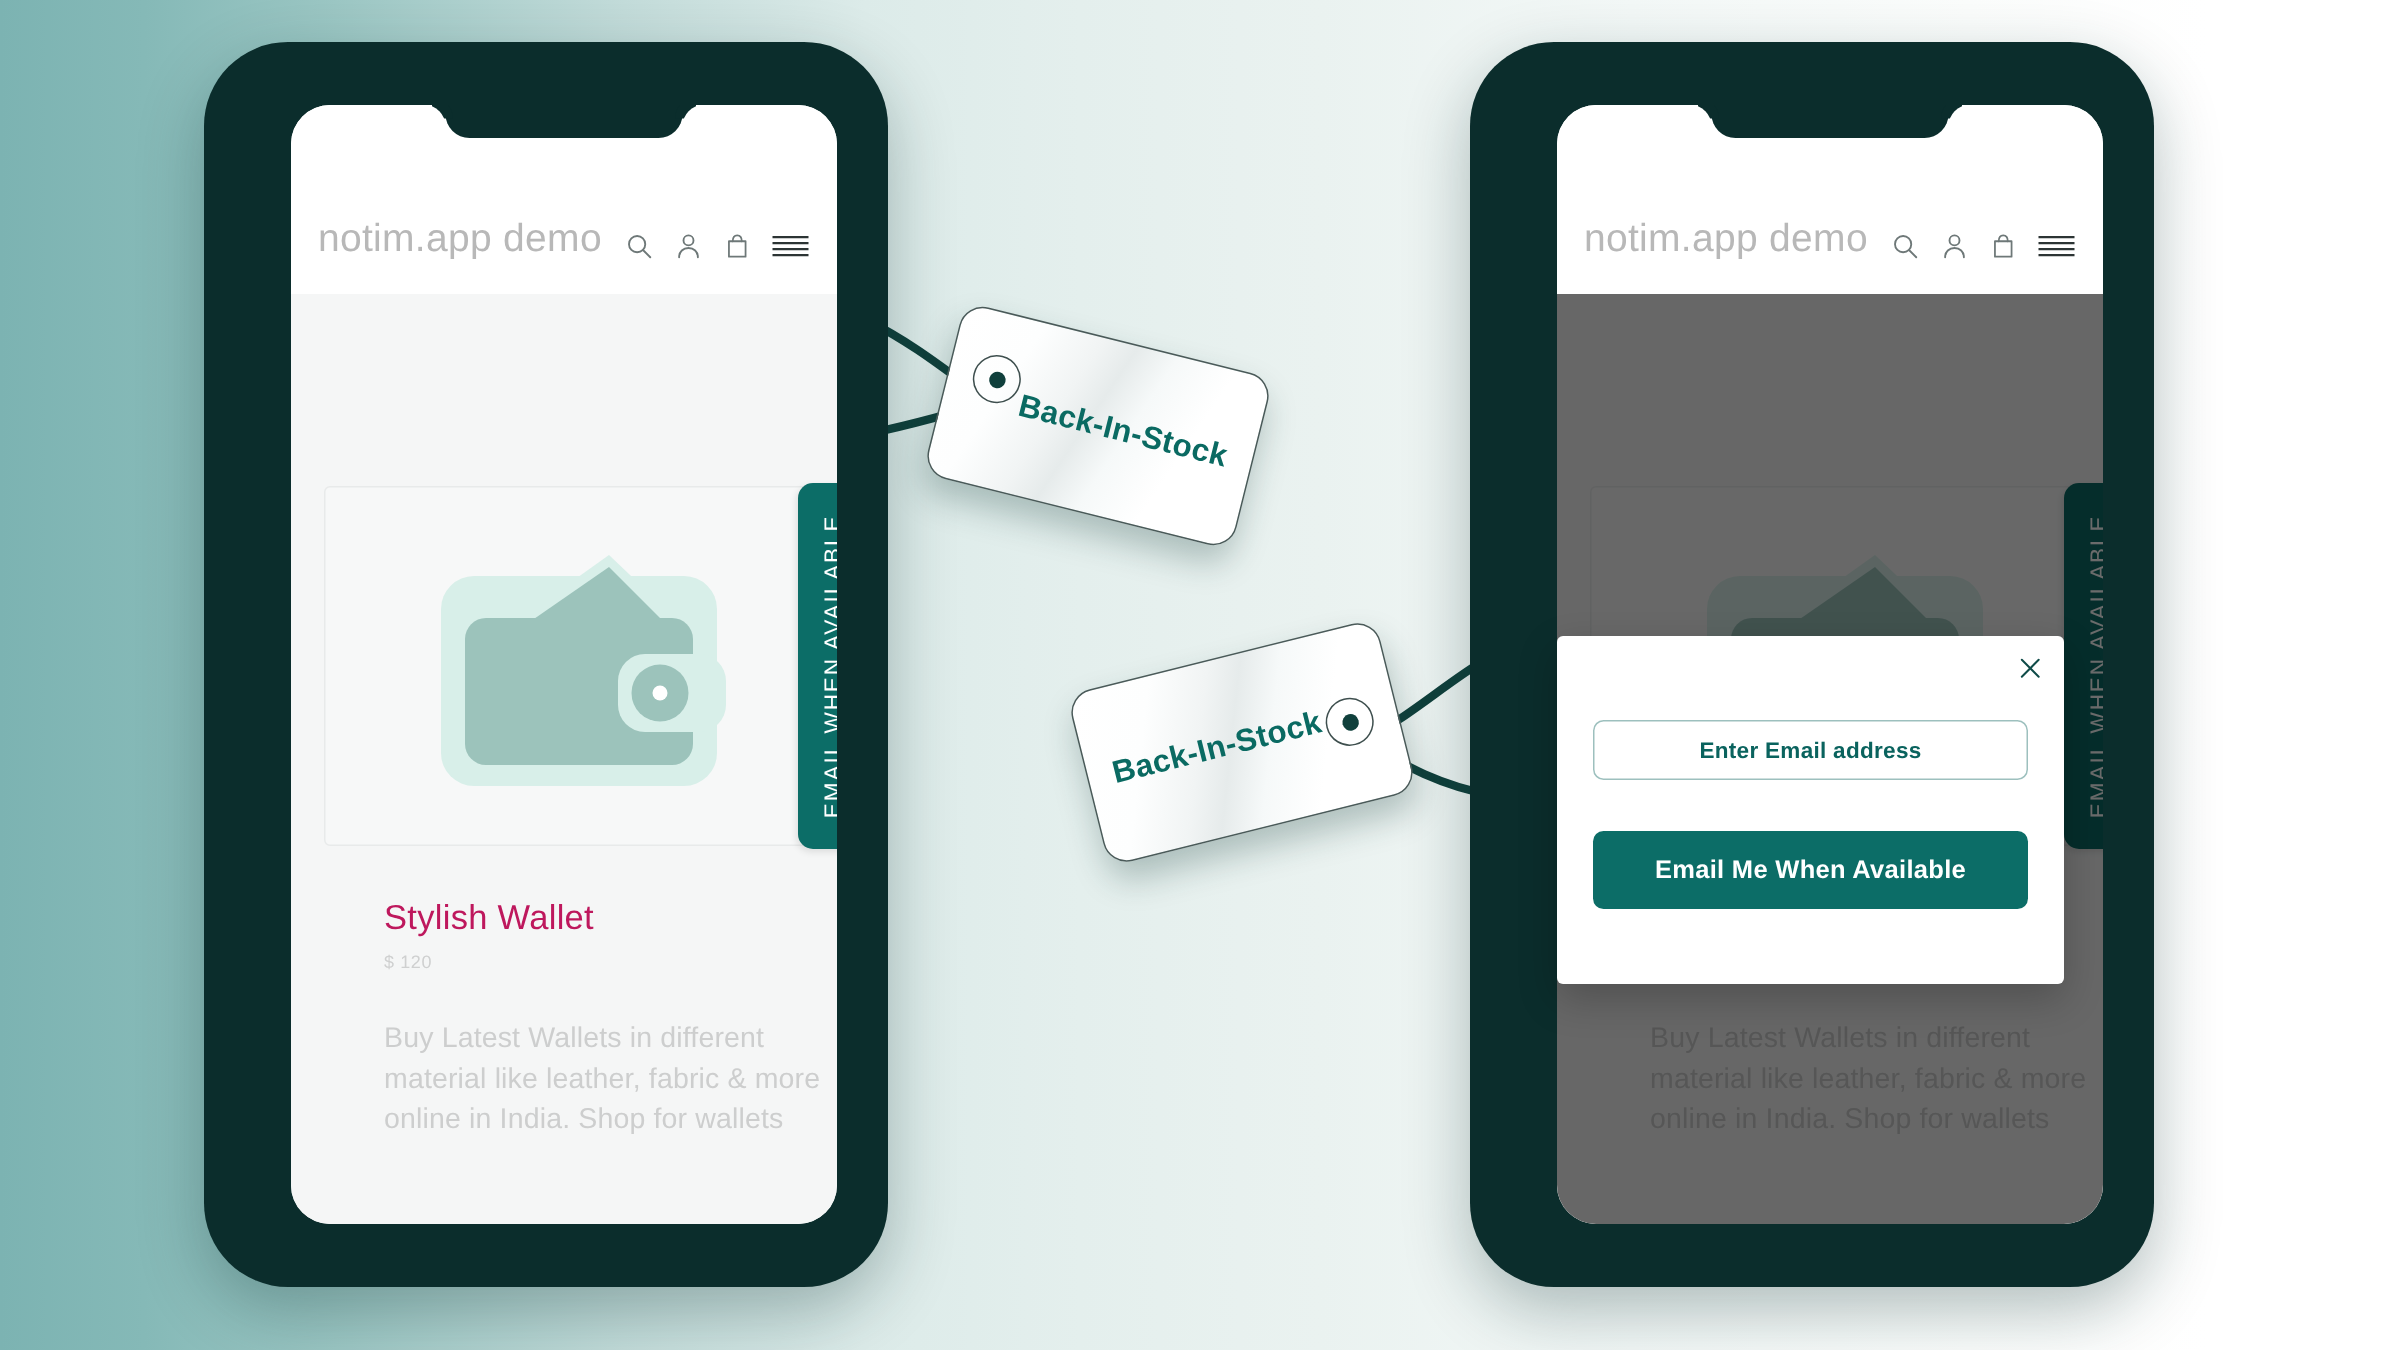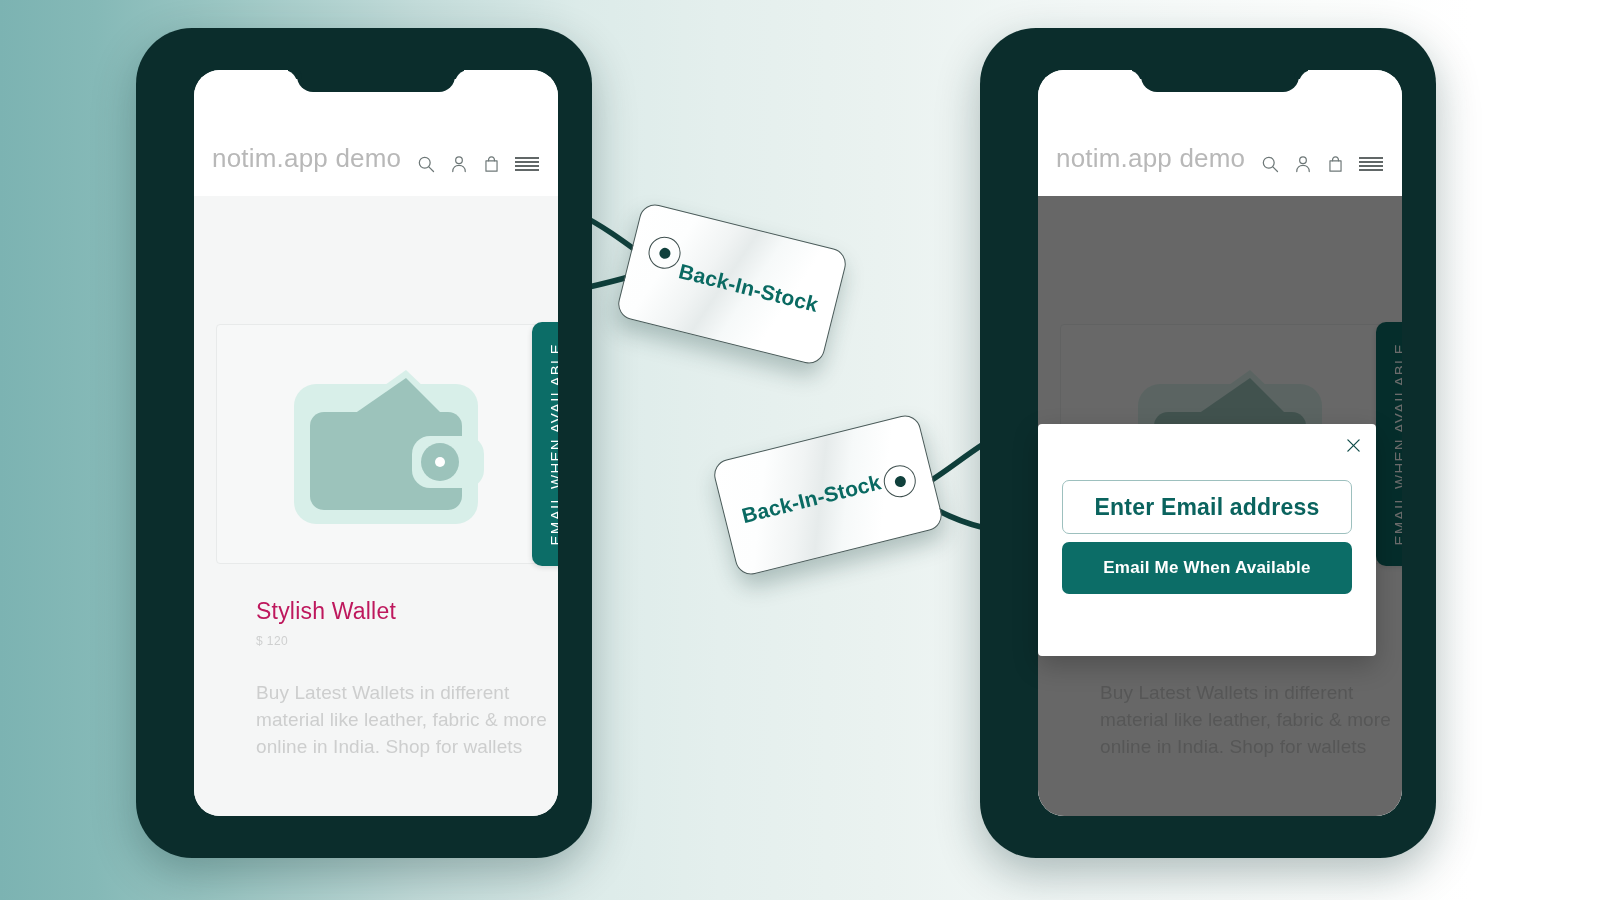--- a/index.html
+++ b/index.html
@@ -165,35 +165,35 @@
   .modal-close {
     position: absolute; right: 12px; top: 10px;
     width: 22px; height: 22px;
     display: flex; align-items: center; justify-content: center;
     cursor: pointer;
   }
   .modal-close svg { display: block; }
   .email-input {
     position: absolute;
     left: 24px; top: 56px;
-    width: 290px; height: 54px;
+    width: 290px; height: 40px;
     border: 1px solid #9dc0be;
     border-radius: 7px;
     background: #fff;
     color: #0a635e;
-    font-size: 23px;
+    font-size: 15px;
     font-weight: bold;
     text-align: center;
     font-family: "Liberation Sans", sans-serif;
     letter-spacing: .2px;
   }
   .email-input::placeholder { color: #0a635e; opacity: 1; font-weight: bold; }
   .email-btn {
     position: absolute;
-    left: 24px; top: 118px;
+    left: 24px; top: 130px;
     width: 290px; height: 52px;
     background: #0c6d67;
     border: none;
     border-radius: 7px;
     color: #ffffff;
     font-size: 17px;
     font-weight: bold;
     letter-spacing: .2px;
     cursor: pointer;
     font-family: "Liberation Sans", sans-serif;

